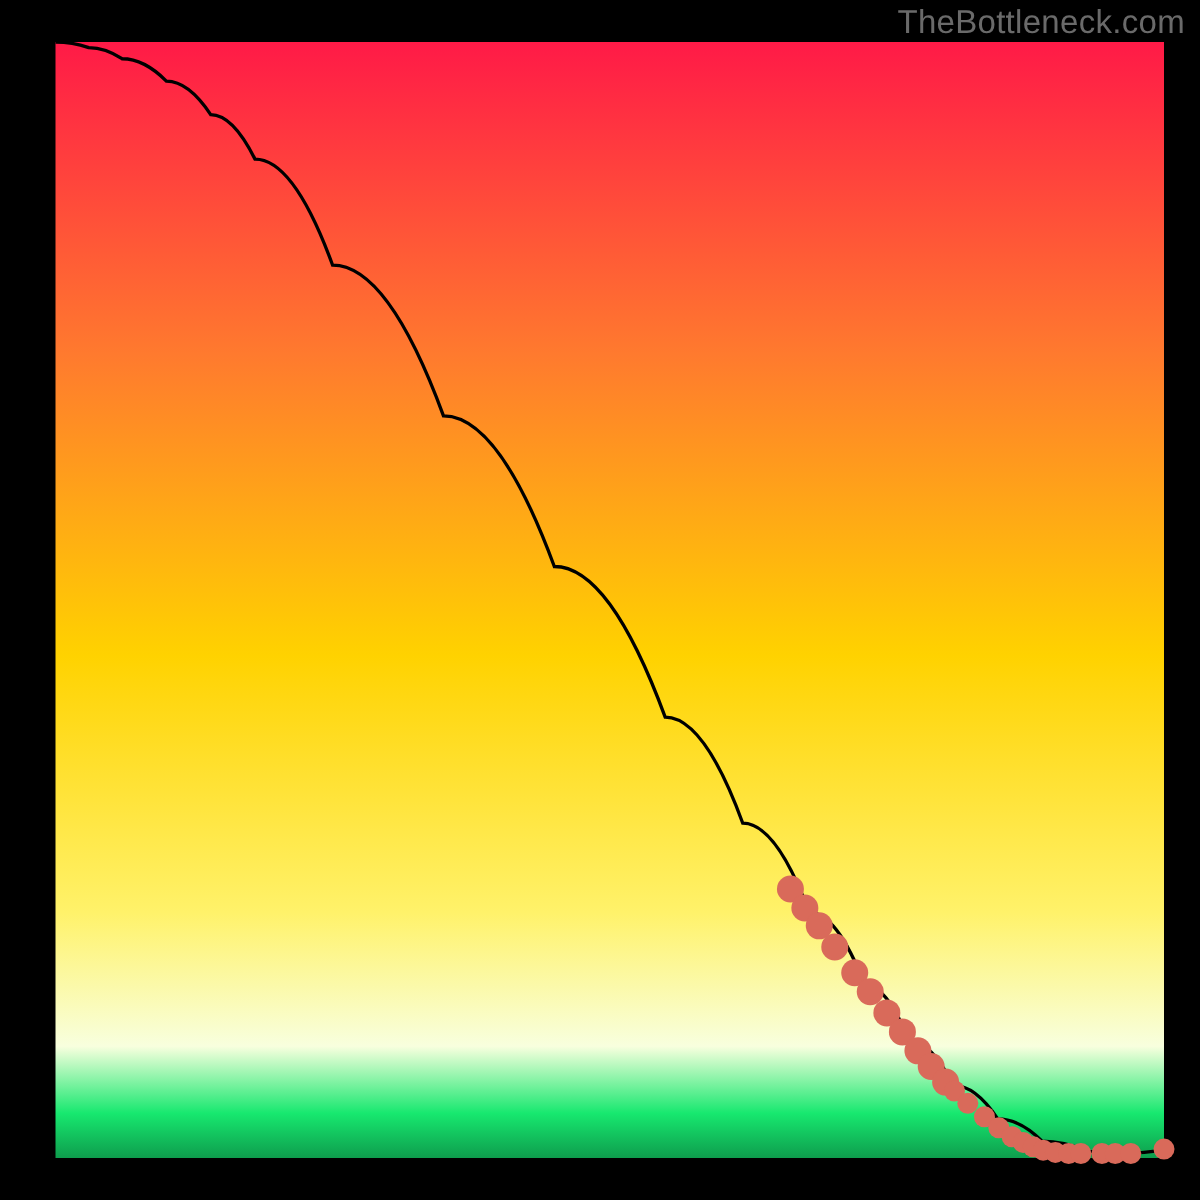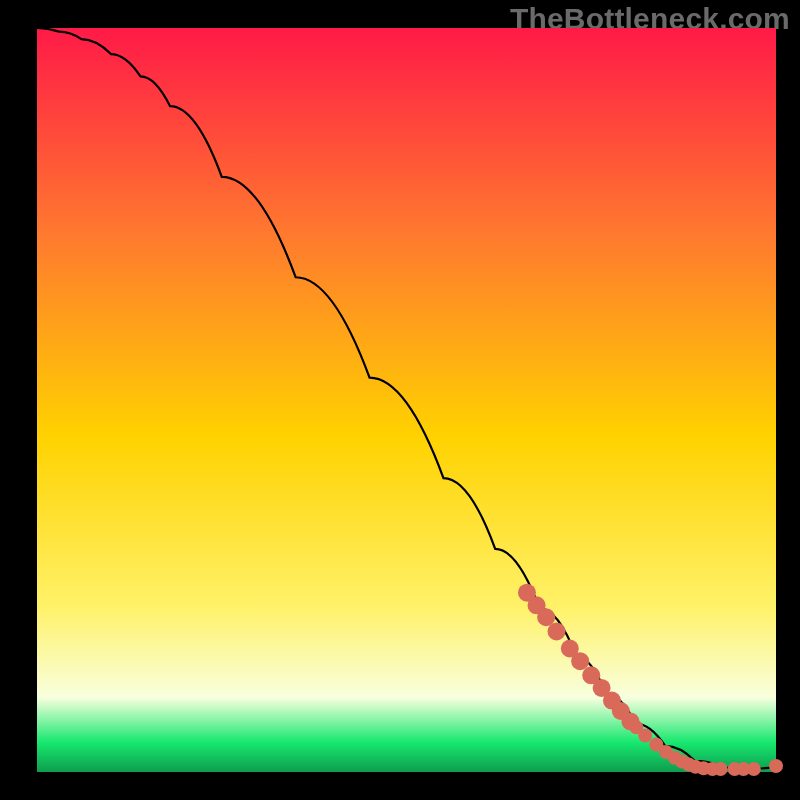--- a/index.html
+++ b/index.html
@@ -14,22 +14,22 @@
     position: relative;
     width: 800px;
     height: 800px;
     background: #000;
   }
   .watermark {
     position: absolute;
     top: 2px;
     right: 10px;
     font-family: Arial, Helvetica, sans-serif;
-    font-size: 30px;
-    font-weight: 700;
+    font-size: 22px;
+    font-weight: 400;
     color: #6a6a6a;
     letter-spacing: 0.2px;
   }
   svg {
     position: absolute;
     left: 0;
     top: 0;
   }
 </style>
 </head>

